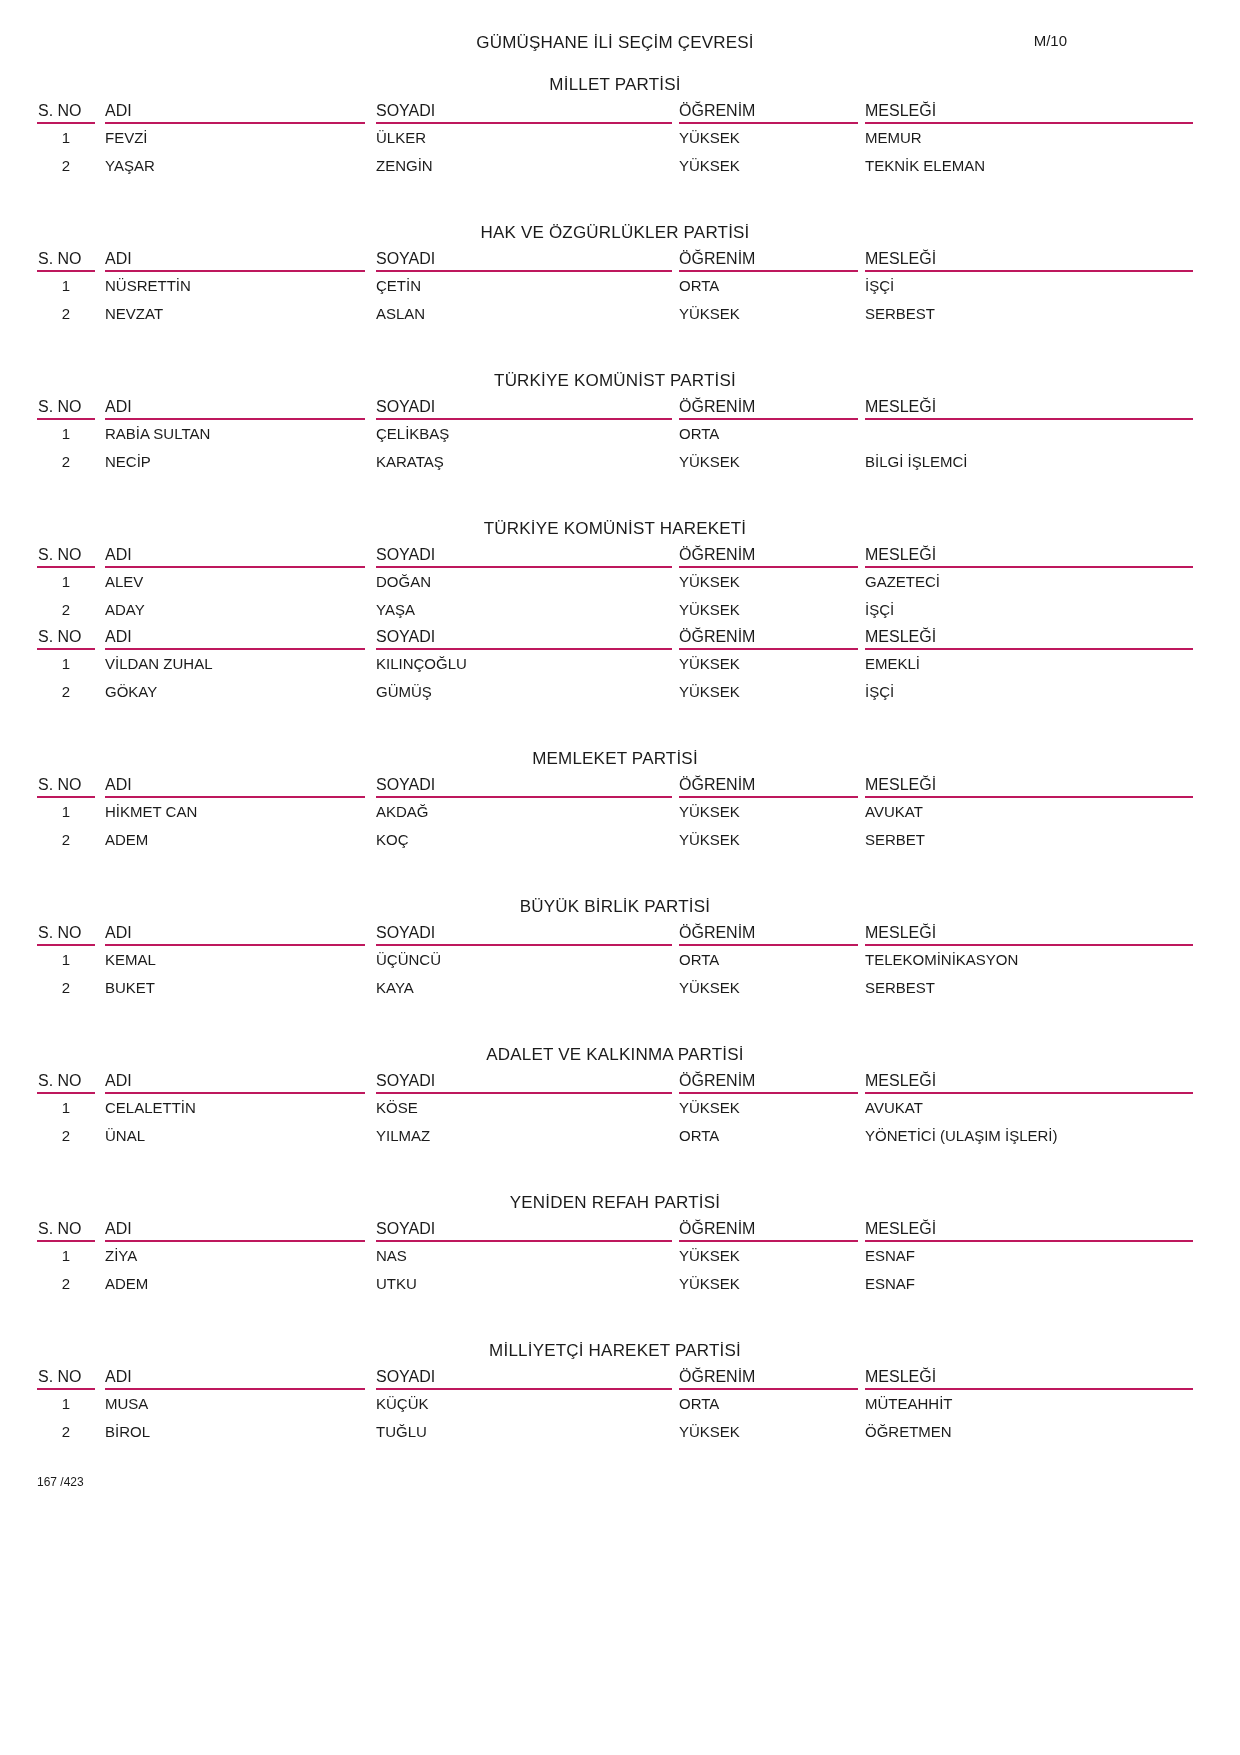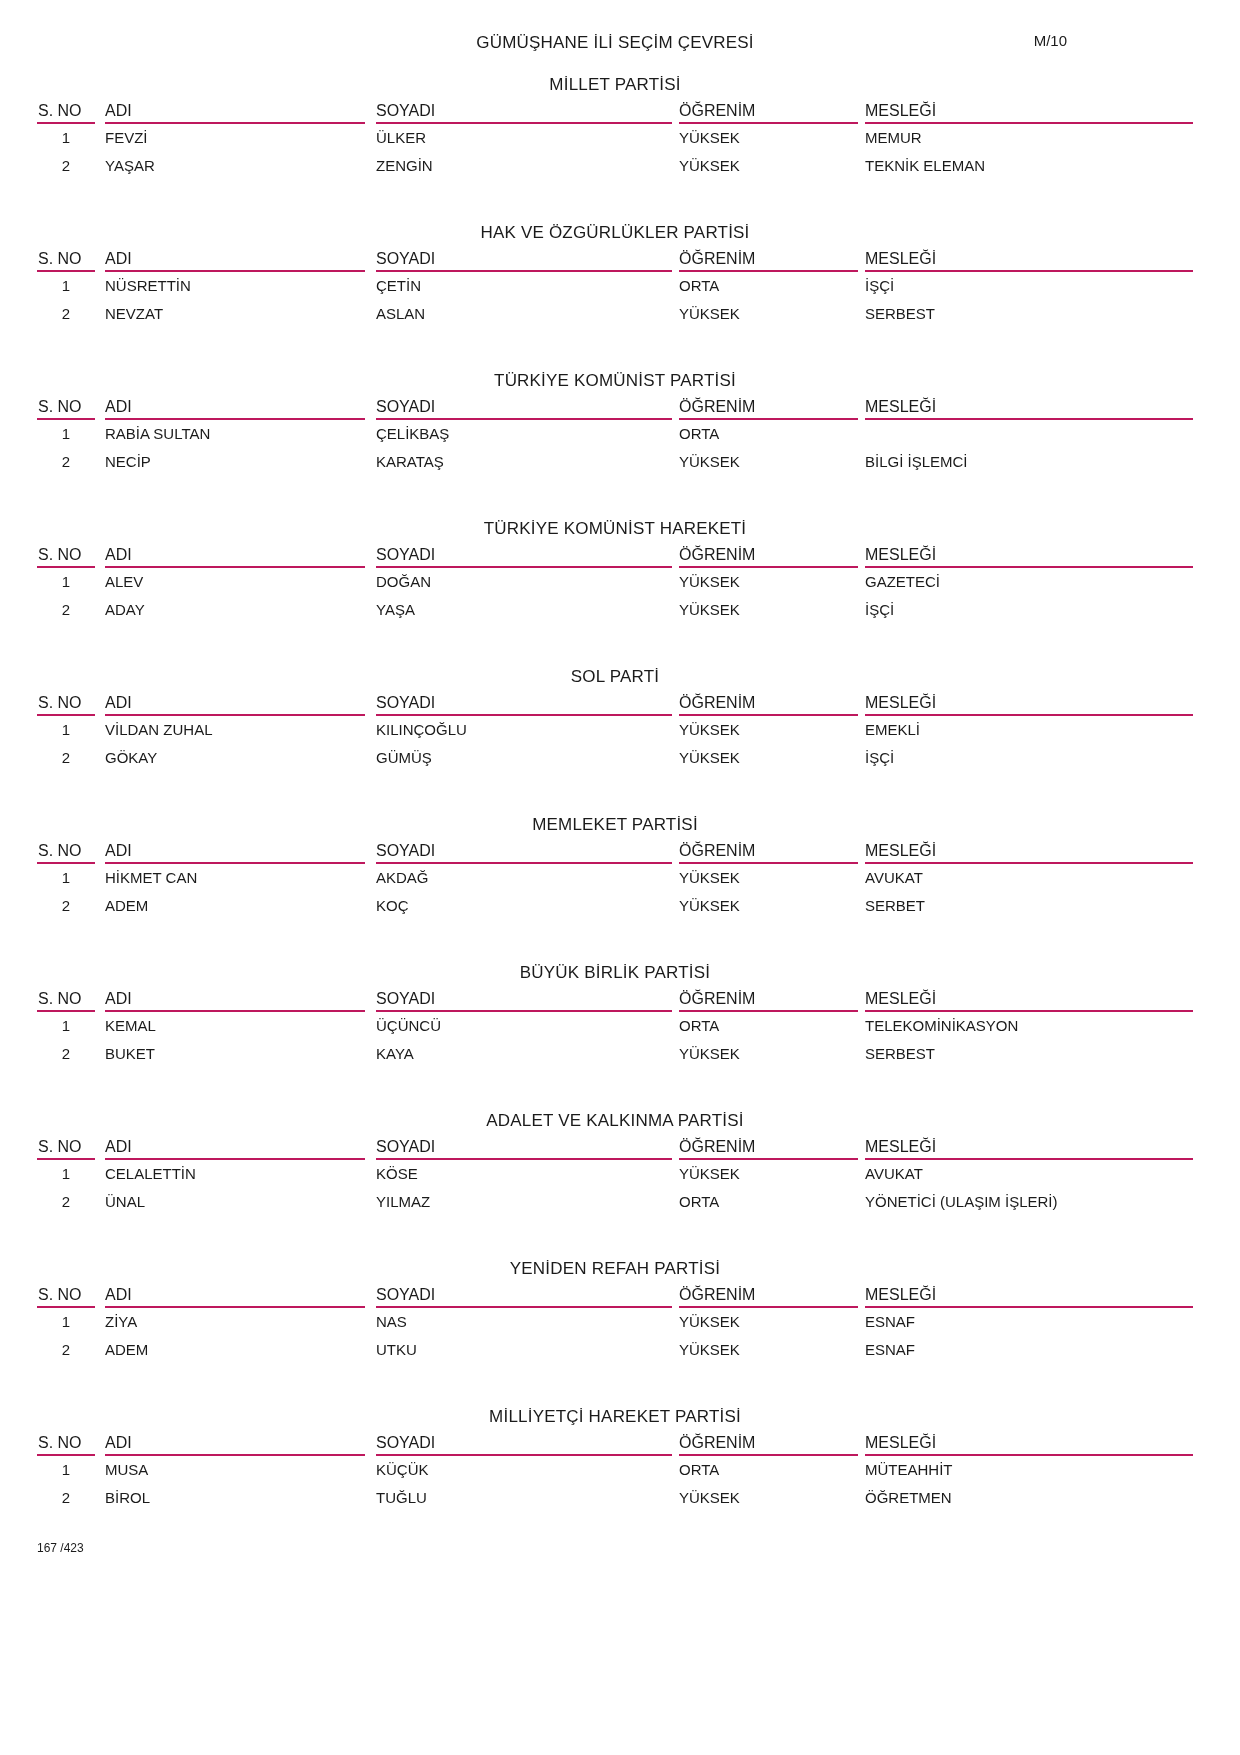--- a/index.html
+++ b/index.html
@@ -183,21 +183,20 @@
             <div class="cell c1">2</div>
             <div class="cell c2">ADAY</div>
             <div class="cell c3">YAŞA</div>
             <div class="cell c4">YÜKSEK</div>
             <div class="cell c5">İŞÇİ</div>
           </div>
         </div>
   </section>
 
   <section class="party-section">
-    <h2 class="party-title">SOL PARTİ</h2>
     <div class="tbl">
       <div class="grid-row hdr">
         <div class="hcell c1">S. NO</div>
         <div class="hcell c2">ADI</div>
         <div class="hcell c3">SOYADI</div>
         <div class="hcell c4">ÖĞRENİM</div>
         <div class="hcell c5">MESLEĞİ</div>
       </div>
     <div class="grid-row row">
             <div class="cell c1">1</div>

